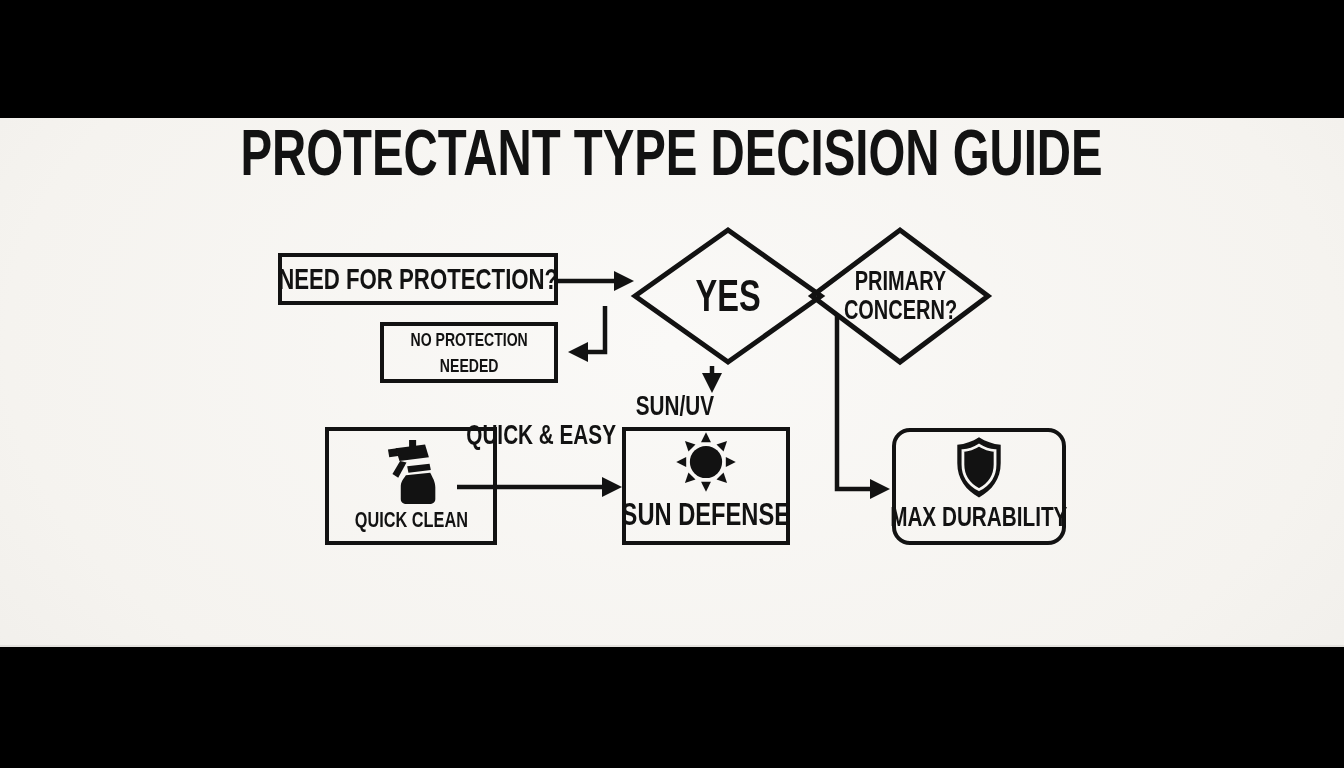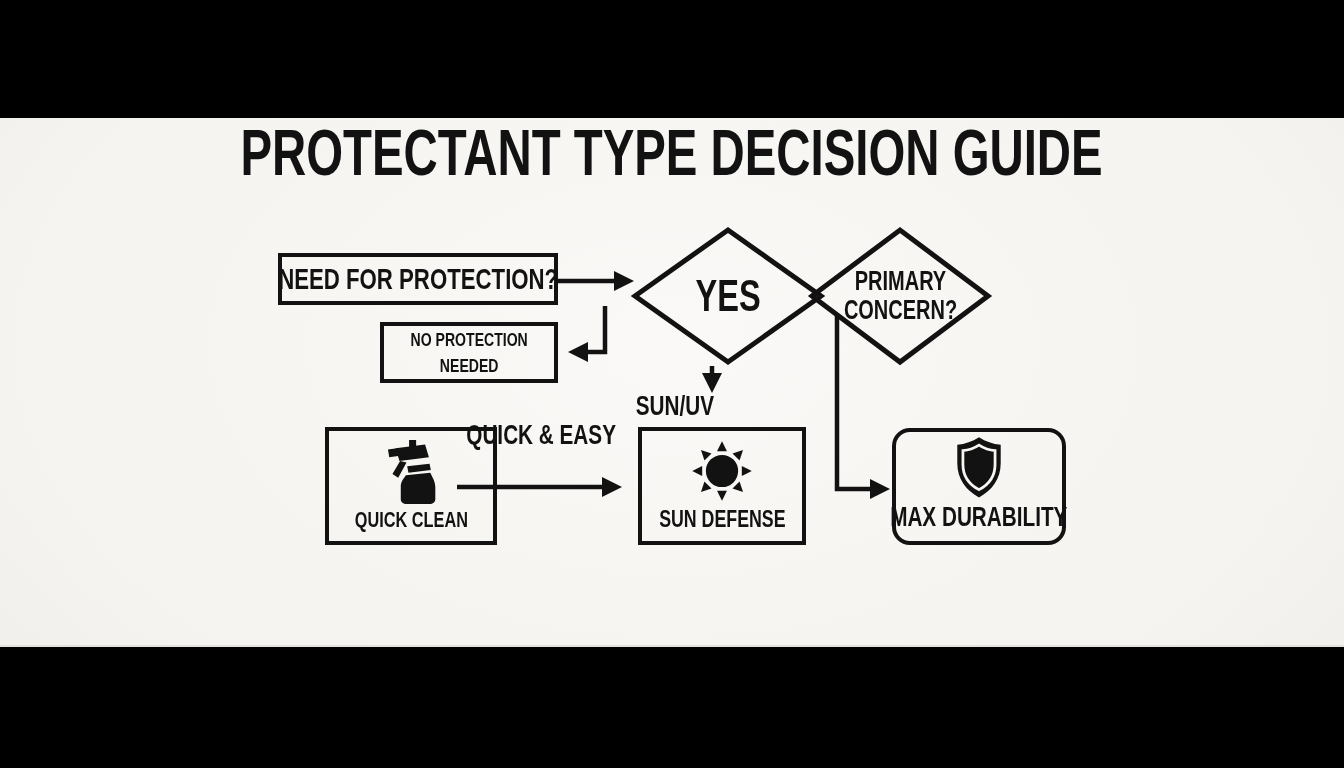--- a/index.html
+++ b/index.html
@@ -85,21 +85,21 @@
         <polygon points="14,15 28,13 30,25 16,27"></polygon>
         <polygon points="26,13 72,7 78,27 32,33"></polygon>
         <polygon points="33,33 43,35 30,59 21,53"></polygon>
         <polygon points="44,41 79,37 81,47 46,51"></polygon>
         <path d="M42,55 L80,51 C84,59 88,65 88,74 L88,92 C88,97 84,100 79,100 L43,100 C38,100 34,97 34,92 L34,73 C34,65 38,61 42,55 Z"></path>
       </svg>
     </span>
     <span class="ctext">QUICK CLEAN</span>
   </div>
 
-  <div class="node col" style="left:622px;top:427px;width:168px;height:118px;font-size:24px;margin-left:16px;">
+  <div class="node col" style="left:622px;top:427px;width:168px;height:118px;font-size:32px;">
     <span class="icon">
       <svg viewBox="0 0 100 100" width="62" height="62" fill="#121212">
         <circle cx="50" cy="50" r="26"></circle>
         <g id="sun-ray">
             <polygon points="50,2 42,18 58,18"></polygon>
           </g>
         <use href="#sun-ray" transform="rotate(45 50 50)"></use>
         <use href="#sun-ray" transform="rotate(90 50 50)"></use>
         <use href="#sun-ray" transform="rotate(135 50 50)"></use>
         <use href="#sun-ray" transform="rotate(180 50 50)"></use>

